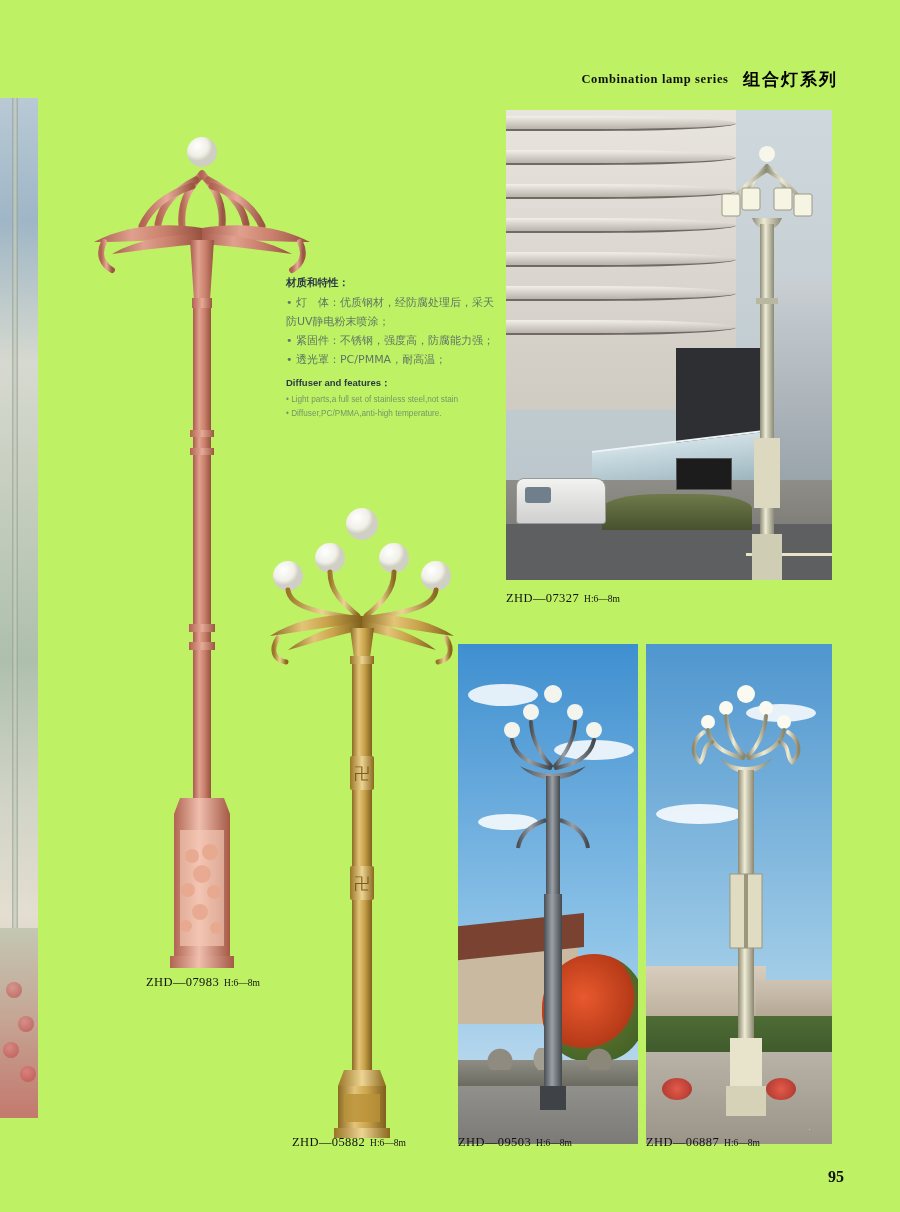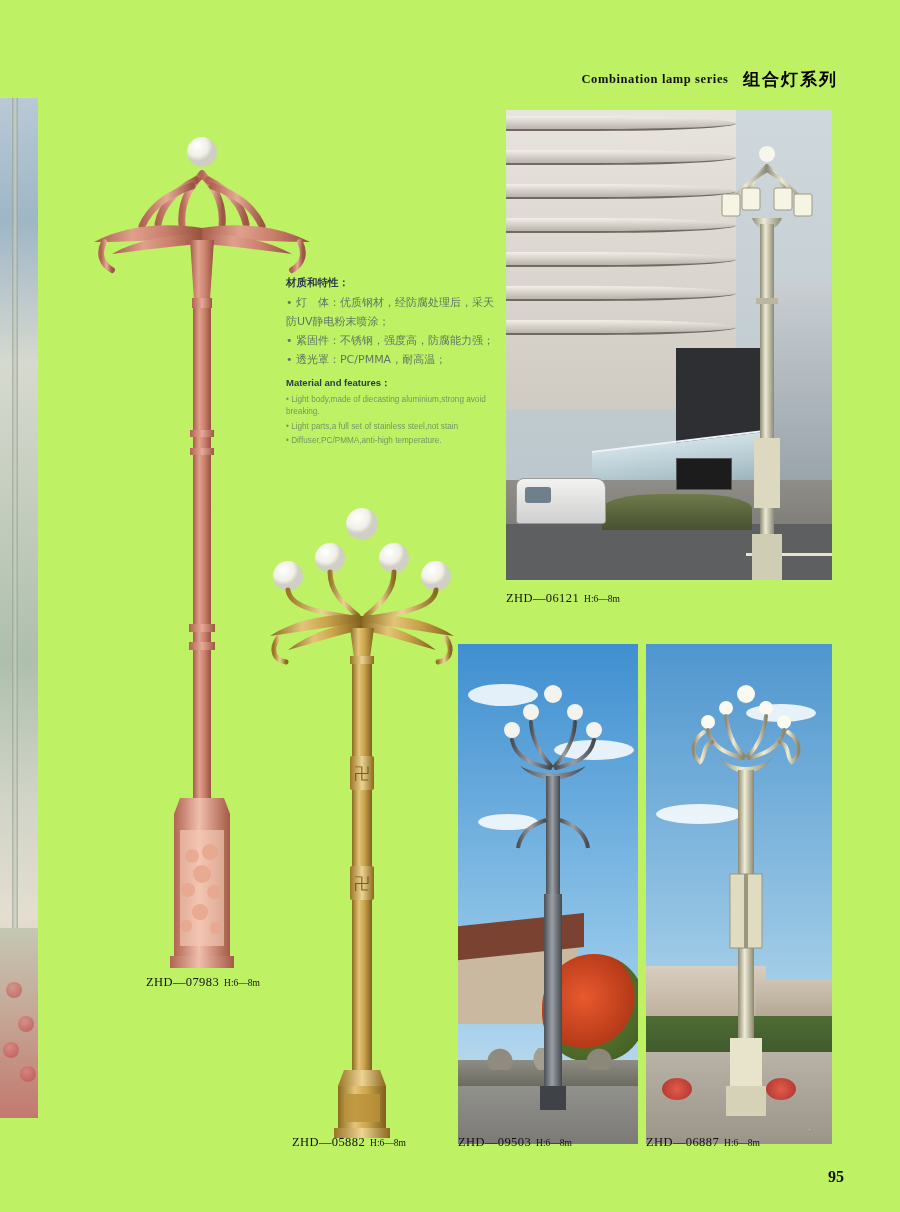--- a/index.html
+++ b/index.html
@@ -438,22 +438,21 @@
     <rect x="80" y="594" width="36" height="28" fill="#b99138" opacity=".8"></rect>
     <rect x="70" y="628" width="56" height="10" fill="url(#gold2)"></rect>
   </svg>
 
   <div class="specs">
     <div class="sec-title">材质和特性：</div>
     <div class="line">• 灯　体：优质钢材，经防腐处理后，采天</div>
     <div class="line">防UV静电粉末喷涂；</div>
     <div class="line">• 紧固件：不锈钢，强度高，防腐能力强；</div>
     <div class="line">• 透光罩：PC/PMMA，耐高温；</div>
-    <div class="sec-title-en">Material and features：</div>
-    <div class="line en">• Light body,made of diecasting aluminium,strong avoid breaking.</div>
+    <div class="sec-title-en">Diffuser and features：</div>
     <div class="line en">• Light parts,a full set of stainless steel,not stain</div>
     <div class="line en">• Diffuser,PC/PMMA,anti-high temperature.</div>
   </div>
 
   <div class="photo" id="photo-09505">
     <div class="p5-sky"></div>
     <div class="p5-building">
       <div class="p5-balcony" style="top:6px;"></div>
       <div class="p5-balcony" style="top:40px;"></div>
       <div class="p5-balcony" style="top:74px;"></div>
@@ -494,21 +493,21 @@
         <rect x="82" y="56" width="18" height="22" rx="2"></rect>
       </g>
       <path d="M40 80 C 46 96, 64 96, 70 80 Z" fill="url(#cream)"></path>
       <rect x="48" y="86" width="14" height="330" fill="url(#cream)"></rect>
       <rect x="44" y="160" width="22" height="6" fill="#b9b7a0"></rect>
       <rect x="42" y="300" width="26" height="70" fill="#dcd9c0"></rect>
       <rect x="40" y="396" width="30" height="46" fill="#cfcdb4"></rect>
     </svg>
   </div>
   <div class="caption" style="left:506px; top:588px;">
-    <span class="code">ZHD—06121</span><span class="size">H:6—8m</span>
+    <span class="code">ZHD—07327</span><span class="size">H:6—8m</span>
   </div>
 
   <div class="photo" id="photo-09503">
     <div class="p3-sky"></div>
     <div class="p3-cloud" style="left:10px; top:40px; width:70px; height:22px;"></div>
     <div class="p3-cloud" style="left:96px; top:96px; width:80px; height:20px;"></div>
     <div class="p3-cloud" style="left:20px; top:170px; width:60px; height:16px;"></div>
     <div class="p3-house"></div>
     <div class="p3-roof"></div>
     <div class="p3-tree"></div>

